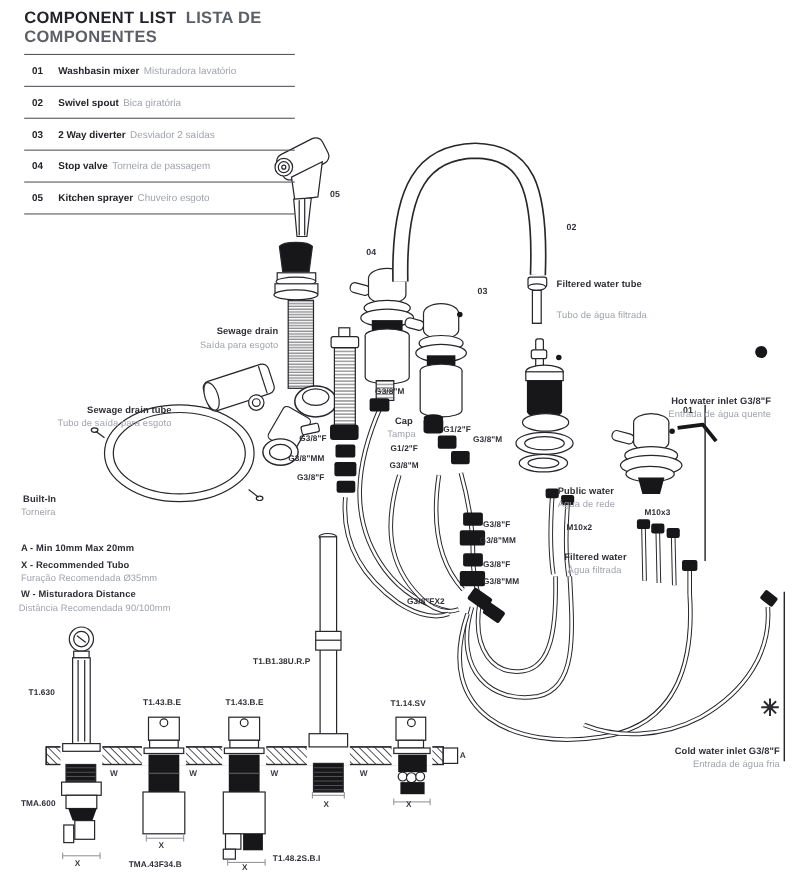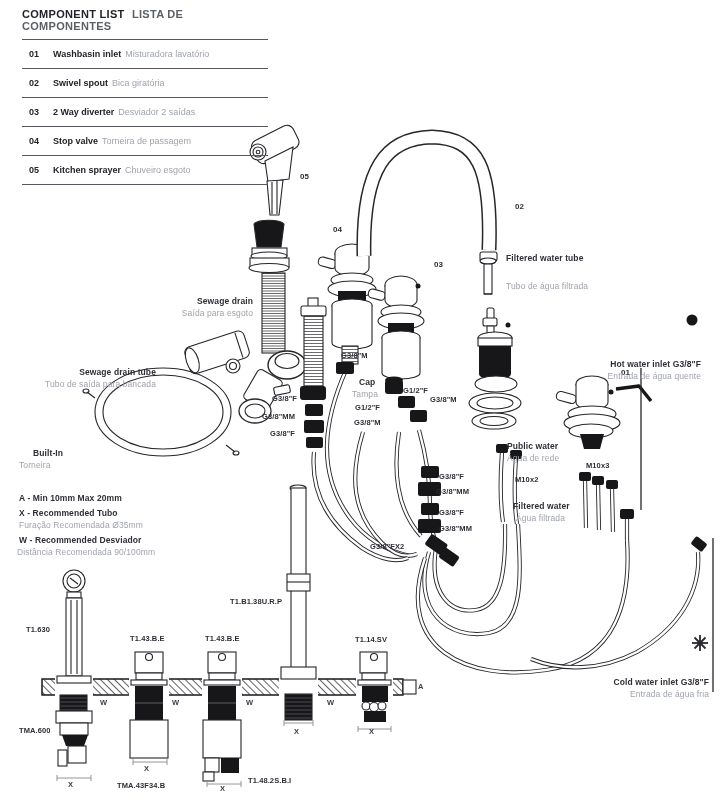--- a/index.html
+++ b/index.html
@@ -1,21 +1,21 @@
 <!DOCTYPE html>
 <html><head>
 <meta charset="utf-8">
 <style>
   html,body{margin:0;padding:0;background:#fff;}
   .page{position:relative;width:728px;height:800px;background:#fff;overflow:hidden;
         font-family:"Liberation Sans",sans-serif;color:#2e2e36;}
   svg{position:absolute;left:0;top:0;}
   
   .clist{position:absolute;left:22px;top:8px;width:246px;z-index:3;}
-  .clist-head{font-size:11px;font-weight:bold;letter-spacing:.3px;color:#232329;margin-bottom:7px;}
+  .clist-head{font-size:15px;font-weight:bold;letter-spacing:.3px;color:#232329;margin-bottom:7px;}
   .clist-head .t-pt{color:#5c6066;font-weight:bold;margin-left:4px;}
   .crow{border-top:1px solid #55585e;height:28px;display:flex;align-items:center;font-size:9px;}
   .crow.last{border-bottom:1px solid #55585e;}
   .crow .num{font-weight:bold;width:24px;flex:0 0 24px;margin-left:7px;color:#232329;}
   .crow .en{font-weight:bold;color:#232329;white-space:nowrap;}
   .crow .pt{color:#9fa3ab;margin-left:4px;white-space:nowrap;}
   
   .lb{position:absolute;font-size:8px;font-weight:bold;color:#2e2e36;white-space:nowrap;z-index:4;letter-spacing:.1px;}
   .lb.g{color:#9fa3ab;font-weight:normal;}
   .lb.s{font-size:8.5px;}
@@ -28,21 +28,21 @@
 
 <div class="page">
 
   <section class="clist">
     <div class="clist-head">
       <span class="t-en">COMPONENT LIST</span>
       <span class="t-pt">LISTA DE COMPONENTES</span>
     </div>
     <div class="crow">
       <span class="num">01</span>
-      <span class="en">Washbasin inlet</span>
+      <span class="en">Washbasin mixer</span>
       <span class="pt">Misturadora lavatório</span>
     </div>
     <div class="crow">
       <span class="num">02</span>
       <span class="en">Swivel spout</span>
       <span class="pt">Bica giratória</span>
     </div>
     <div class="crow">
       <span class="num">03</span>
       <span class="en">2 Way diverter</span>
@@ -377,57 +377,57 @@
     <div class="lb" style="left:515px;top:202px">02</div>
     <div class="lb" style="left:621px;top:368px">01</div>
 
     <div class="lb s r" style="left:253px;top:276px">Sewage  drain</div>
     <div class="lb s g r" style="left:253px;top:288px">Saída para esgoto</div>
 
     <div class="lb s" style="left:506px;top:253px">Filtered water tube</div>
     <div class="lb s g" style="left:506px;top:281px">Tubo de água filtrada</div>
 
     <div class="lb s r" style="left:156px;top:347px">Sewage  drain tube</div>
-    <div class="lb s g r" style="left:156px;top:359px">Tubo de saída para bancada</div>
+    <div class="lb s g r" style="left:156px;top:359px">Tubo de saída para esgoto</div>
 
     <div class="lb s r" style="left:701px;top:339px">Hot water inlet G3/8"F</div>
     <div class="lb s g r" style="left:701px;top:351px">Entrada de água quente</div>
 
     <div class="lb f" style="left:341px;top:351px">G3/8"M</div>
     <div class="lb s" style="left:359px;top:377px">Cap</div>
     <div class="lb s g" style="left:352px;top:389px">Tampa</div>
     <div class="lb f" style="left:403px;top:386px">G1/2"F</div>
     <div class="lb f" style="left:430px;top:395px">G3/8"M</div>
     <div class="lb f" style="left:355px;top:403px">G1/2"F</div>
     <div class="lb f" style="left:354px;top:418px">G3/8"M</div>
 
     <div class="lb f" style="left:272px;top:394px">G3/8"F</div>
     <div class="lb f" style="left:262px;top:412px">G3/8"MM</div>
     <div class="lb f" style="left:270px;top:429px">G3/8"F</div>
 
-    <div class="lb s" style="left:33px;top:448px">Built-In</div>
+    <div class="lb s" style="left:21px;top:448px">Built-In</div>
     <div class="lb s g" style="left:19px;top:460px">Torneira</div>
 
     <div class="lb s" style="left:507px;top:441px">Public water</div>
     <div class="lb s g" style="left:507px;top:453px">Água de rede</div>
     <div class="lb f" style="left:586px;top:461px">M10x3</div>
     <div class="lb f" style="left:515px;top:475px">M10x2</div>
 
     <div class="lb f" style="left:439px;top:472px">G3/8"F</div>
     <div class="lb f" style="left:436px;top:487px">G3/8"MM</div>
     <div class="lb s" style="left:513px;top:501px">Filtered water</div>
     <div class="lb s g" style="left:516px;top:513px">Água filtrada</div>
     <div class="lb f" style="left:439px;top:508px">G3/8"F</div>
     <div class="lb f" style="left:439px;top:524px">G3/8"MM</div>
     <div class="lb f" style="left:370px;top:542px">G3/8"FX2</div>
 
     <div class="lb s" style="left:19px;top:493px">A - Min 10mm Max 20mm</div>
     <div class="lb s" style="left:19px;top:508px">X - Recommended Tubo</div>
     <div class="lb s g" style="left:19px;top:520px">Furação Recomendada Ø35mm</div>
-    <div class="lb s" style="left:19px;top:535px">W - Recommended Desviador</div>
+    <div class="lb s" style="left:19px;top:535px">W - Misturadora Distance</div>
     <div class="lb s g" style="left:17px;top:547px">Distância Recomendada 90/100mm</div>
 
     <div class="lb f" style="left:230px;top:597px">T1.B1.38U.R.P</div>
     <div class="lb f" style="left:26px;top:625px">T1.630</div>
     <div class="lb f" style="left:130px;top:634px">T1.43.B.E</div>
     <div class="lb f" style="left:205px;top:634px">T1.43.B.E</div>
     <div class="lb f" style="left:355px;top:635px">T1.14.SV</div>
 
     <div class="lb s r" style="left:709px;top:657px">Cold water inlet G3/8"F</div>
     <div class="lb s g r" style="left:709px;top:669px">Entrada de água fria</div>

